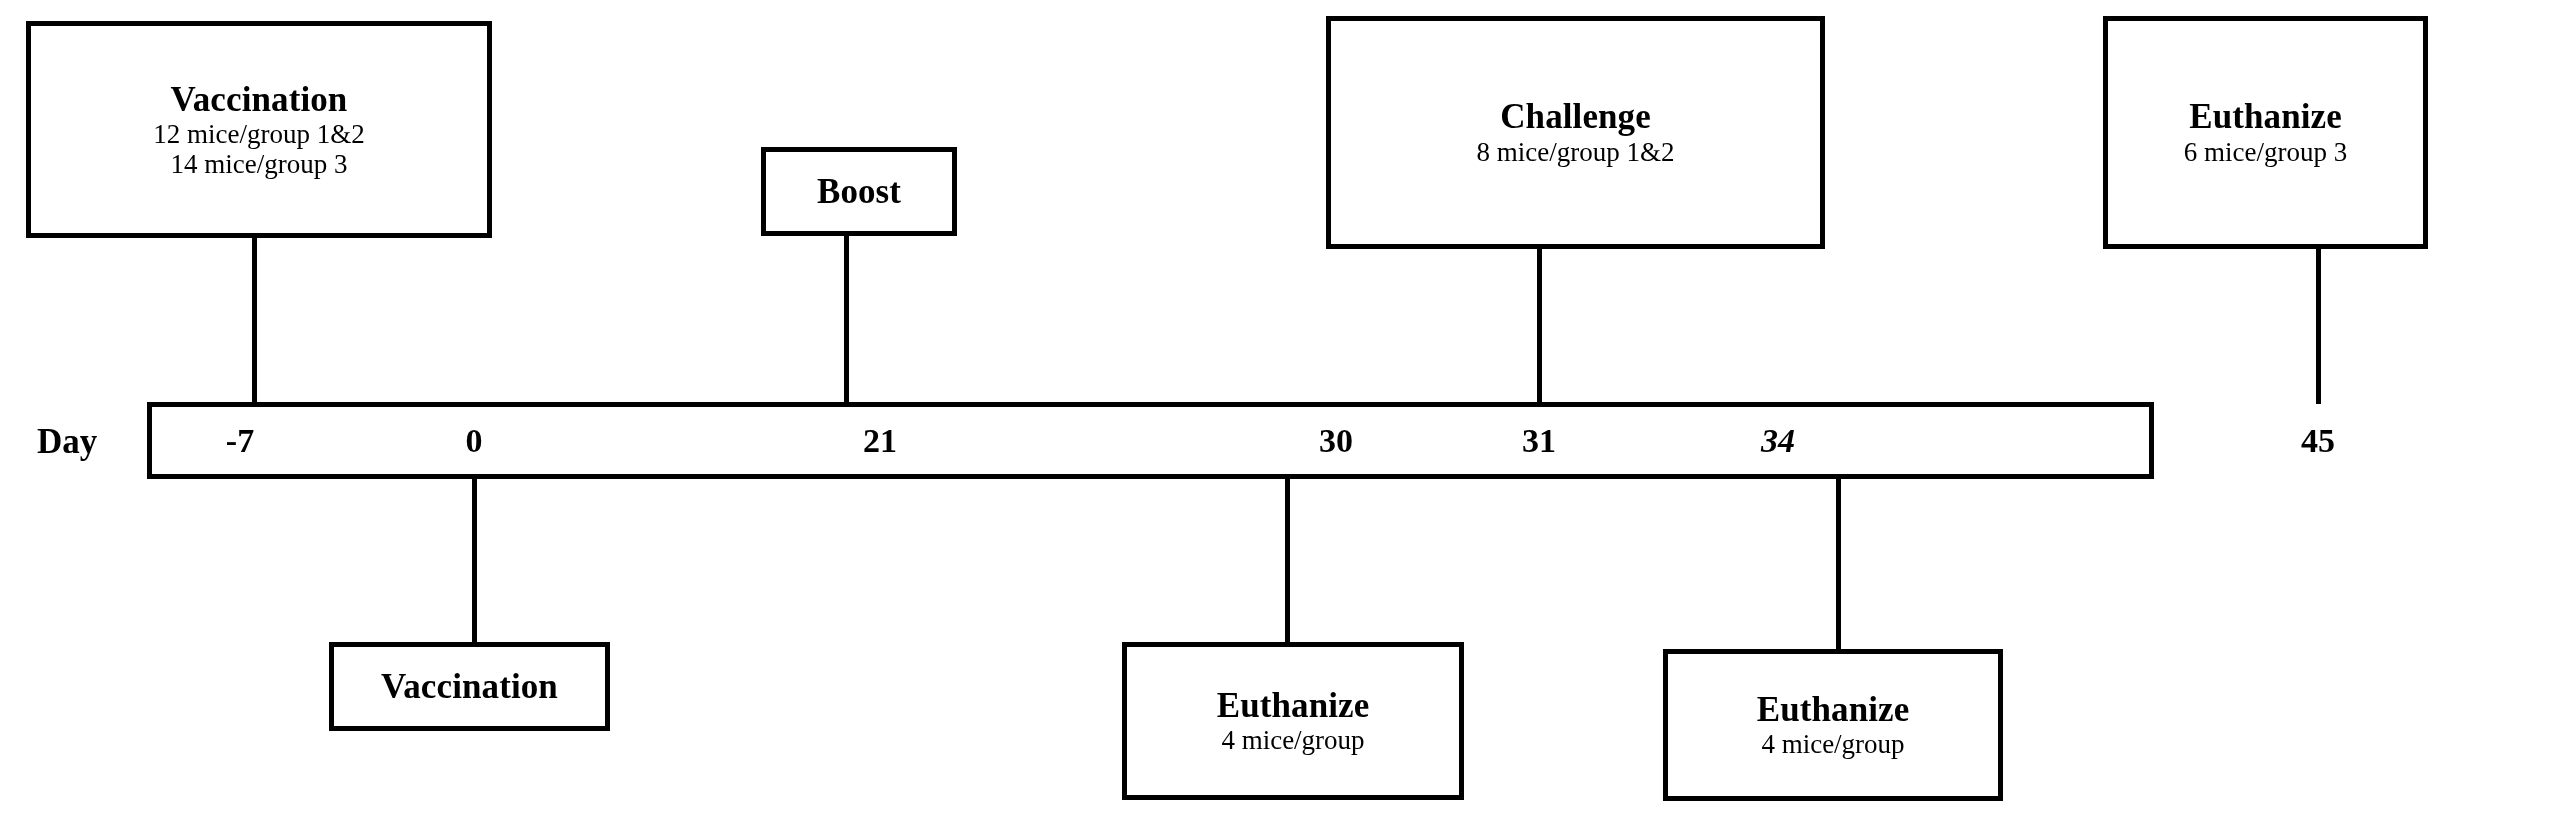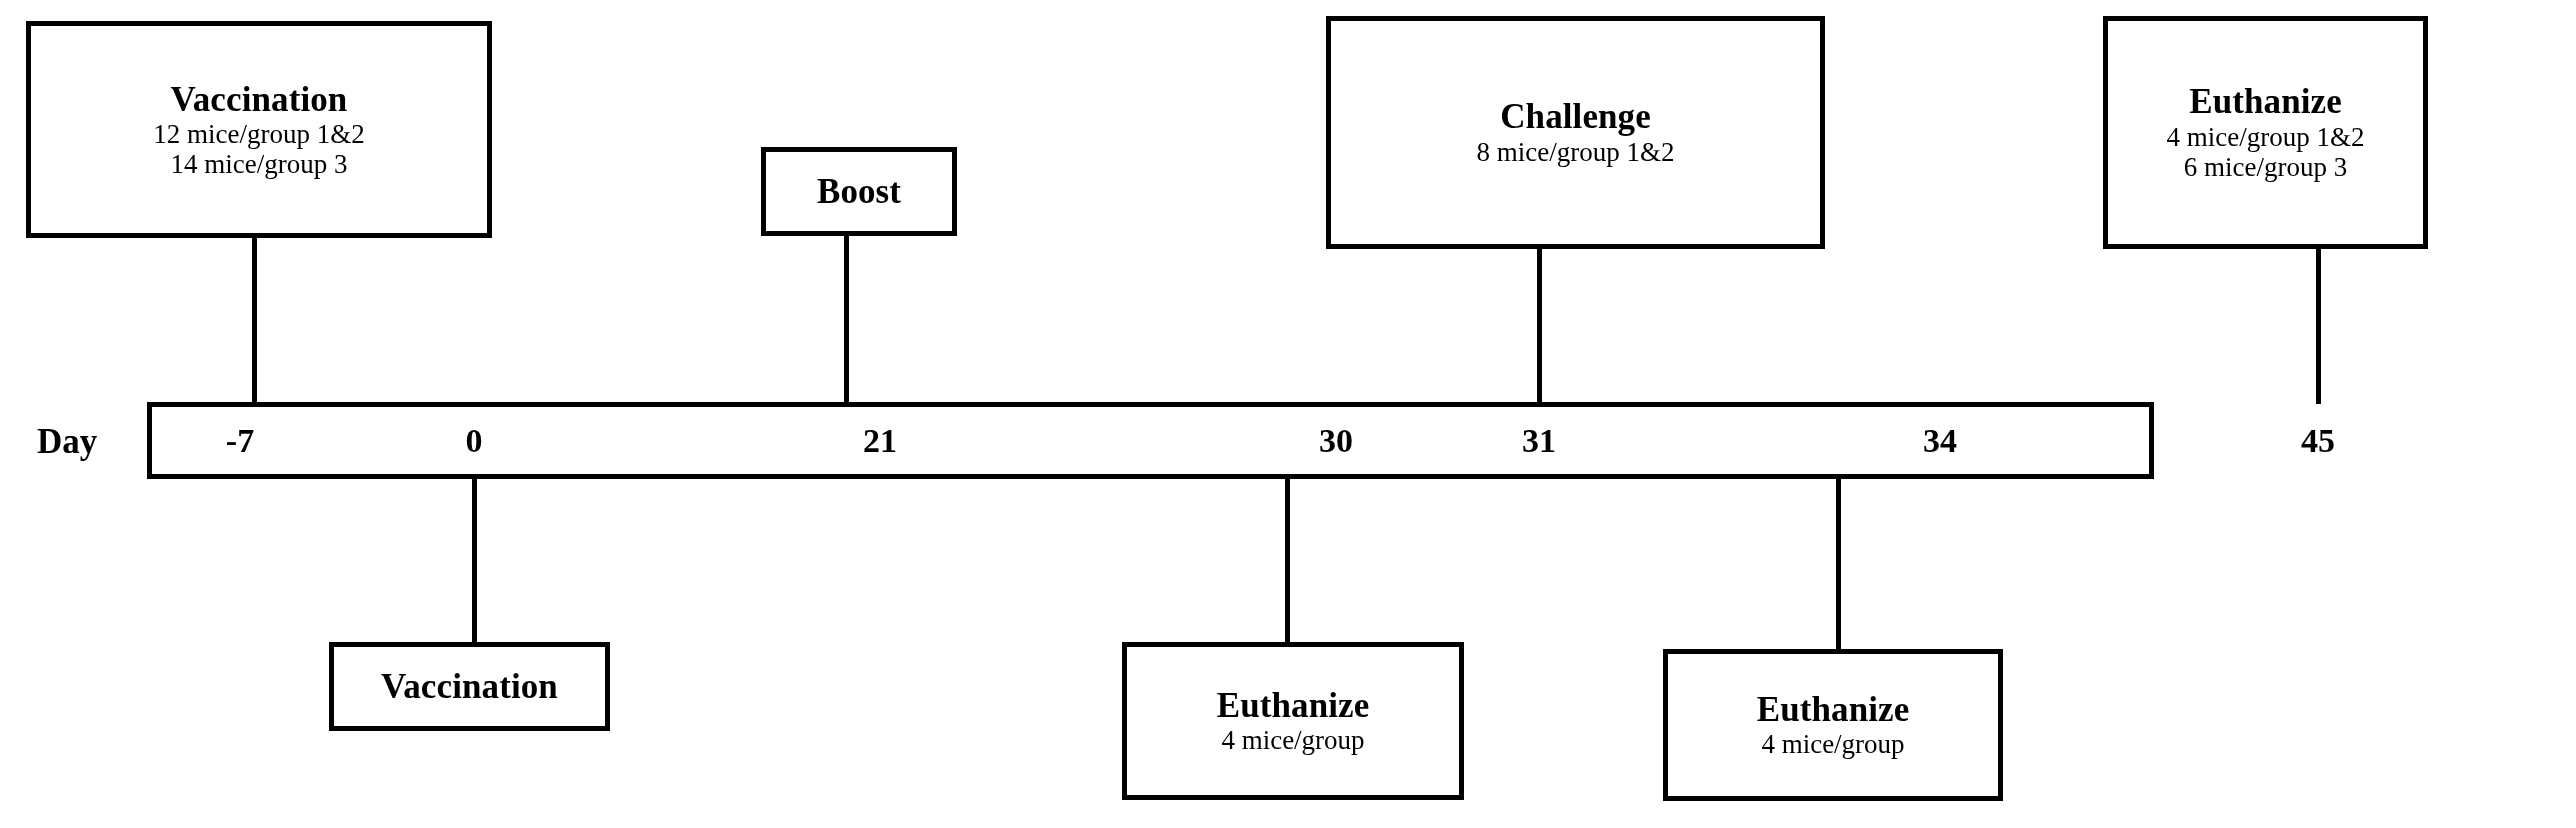--- a/index.html
+++ b/index.html
@@ -89,36 +89,35 @@
   <div class="stem" style="left:844px; top:235px; height:170px;"></div>
 
   <div class="event-box" style="left:1326px; top:15.7px; width:499px; height:233px;">
     <div class="event-title">Challenge</div>
     <div class="event-line">8 mice/group 1&amp;2</div>
   </div>
   <div class="stem" style="left:1537px; top:247px; height:157px;"></div>
 
   <div class="event-box" style="left:2103px; top:15.7px; width:325px; height:233px;">
     <div class="event-title">Euthanize</div>
-    <div class="event-line">4 mice/group 1&amp;2</div>
     <div class="event-line">6 mice/group 3</div>
   </div>
   <div class="stem" style="left:2316px; top:247px; height:157px;"></div>
 
   <div id="day-label" style="left:37px; top:422px;">Day</div>
 
   <div id="timeline-bar" style="left:147px; top:402px; width:2007px; height:77px;">
   </div>
 
   <div class="day-tick" style="left:240px;  top:422px;">-7</div>
   <div class="day-tick" style="left:474px;  top:422px;">0</div>
   <div class="day-tick" style="left:880px; top:422px;">21</div>
   <div class="day-tick" style="left:1336px; top:422px;">30</div>
   <div class="day-tick" style="left:1539px; top:422px;">31</div>
-  <div class="day-tick" style="left:1940px; top:422px;">34</div>
+  <div class="day-tick" style="left:1778px; top:422px;font-style:italic;">34</div>
   <div class="day-tick" style="left:2318px; top:422px;">45</div>
 
   <div class="stem" style="left:472px; top:478px; height:166px;"></div>
   <div class="event-box" style="left:329px; top:642px; width:281px; height:89px;">
     <div class="event-title">Vaccination</div>
   </div>
 
   <div class="stem" style="left:1285px; top:478px; height:166px;"></div>
   <div class="event-box" style="left:1122px; top:642px; width:342px; height:158px;">
     <div class="event-title">Euthanize</div>

